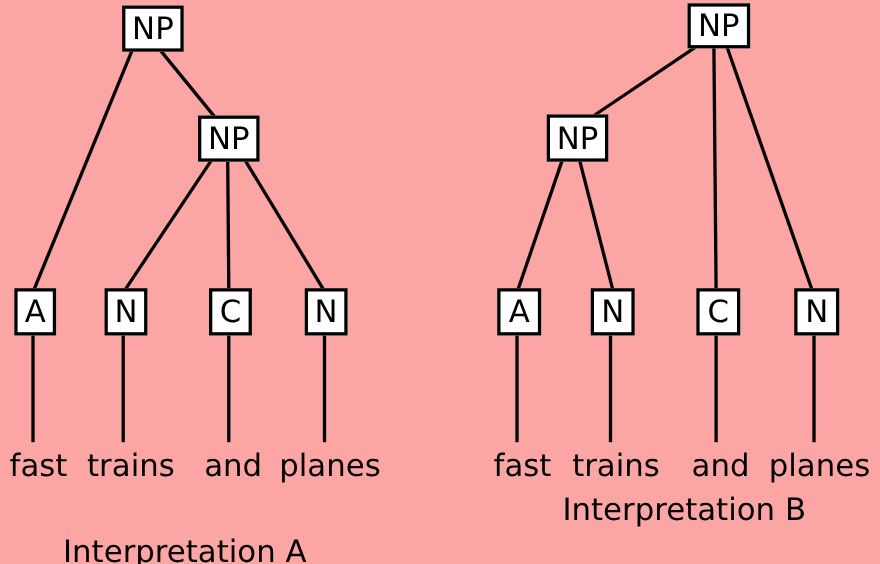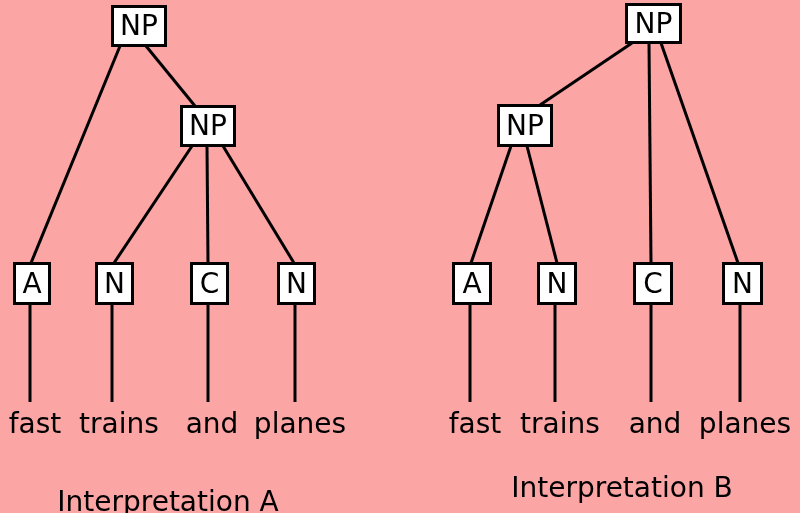--- a/index.html
+++ b/index.html
@@ -122,15 +122,15 @@
   <div class="node" style="left:722px; top:262px; width:41px; height:43px;">N</div>
 
   <div class="word" style="left:475px; top:407px;">fast</div>
 
   <div class="word" style="left:560px; top:407px;">trains</div>
 
   <div class="word" style="left:655px; top:407px;">and</div>
 
   <div class="word" style="left:745px; top:407px;">planes</div>
 
-  <div class="caption" style="left:622px; top:471px;">Interpretation B</div>
+  <div class="caption" style="left:622px; top:447px;">Interpretation B</div>
 
 </div>
 
 </body></html>

